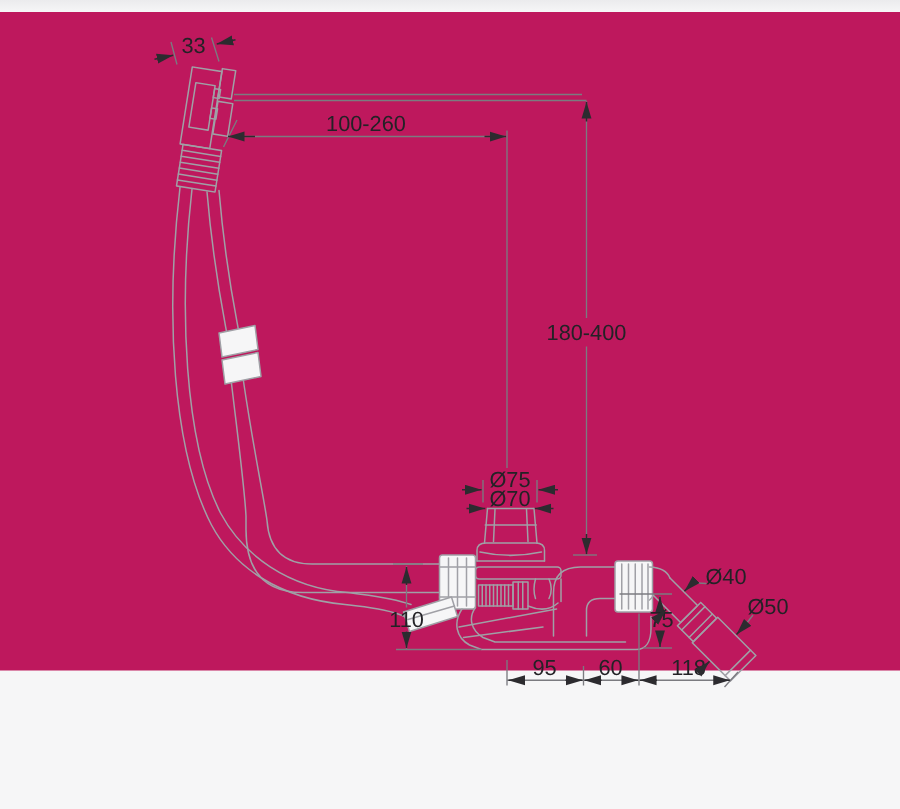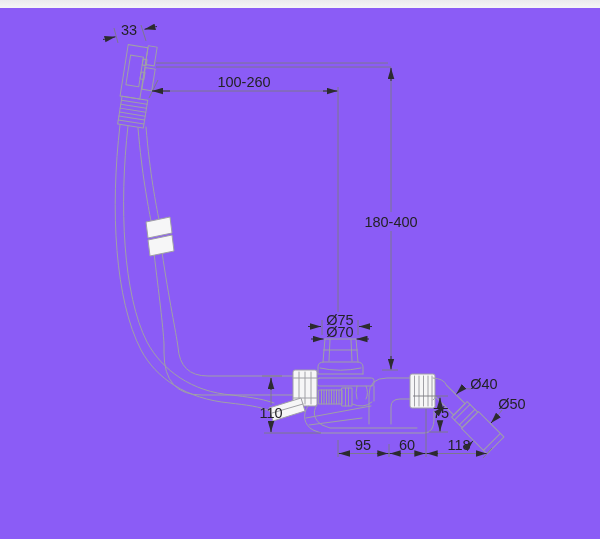--- a/index.html
+++ b/index.html
@@ -1,18 +1,18 @@
 <!DOCTYPE html>
 <html><head>
 <meta charset="utf-8">
 <style>
   html,body{margin:0;padding:0;}
   body{width:600px;height:539px;background:#f6f6f7;overflow:hidden;
        font-family:"Liberation Sans", sans-serif;}
-  .stage{position:relative;width:600px;height:539px;background:#8b5cf6;}
+  .stage{position:relative;width:600px;height:447px;background:#be185d;}
   .topband{position:absolute;left:0;top:0;width:600px;height:8px;
            background:linear-gradient(#ebebed,#f6f6f7);}
   svg{position:absolute;left:0;top:0;}
   .part{stroke:#a0a0a6;stroke-width:1;fill:none;stroke-linecap:round;stroke-linejoin:round;}
   .partf{stroke:#a0a0a6;stroke-width:1;fill:#f6f6f7;stroke-linejoin:round;}
   .dim{stroke:#7b7b80;stroke-width:0.9;fill:none;}
   .arr{stroke:#2c2b2f;stroke-width:1;fill:none;marker-end:url(#arw);}
   text.dt{fill:#232226;font-size:14.5px;font-family:"Liberation Sans",sans-serif;text-anchor:middle;}
 </style>
 </head>

